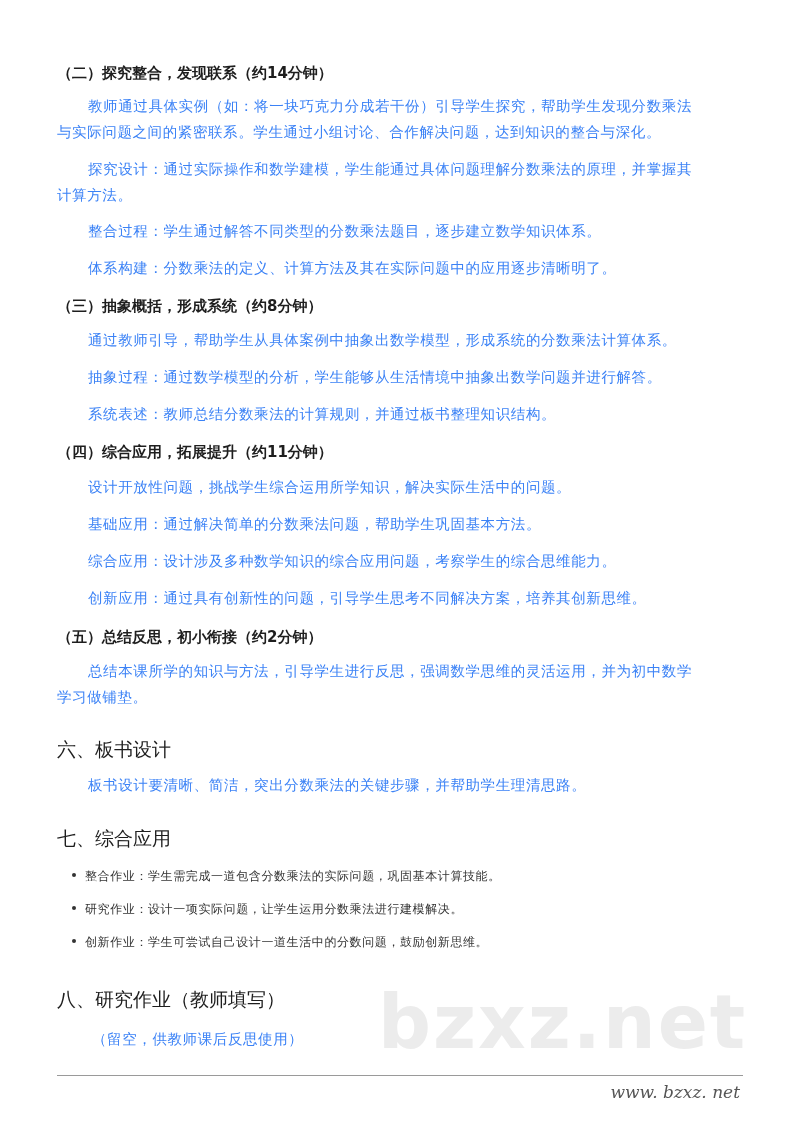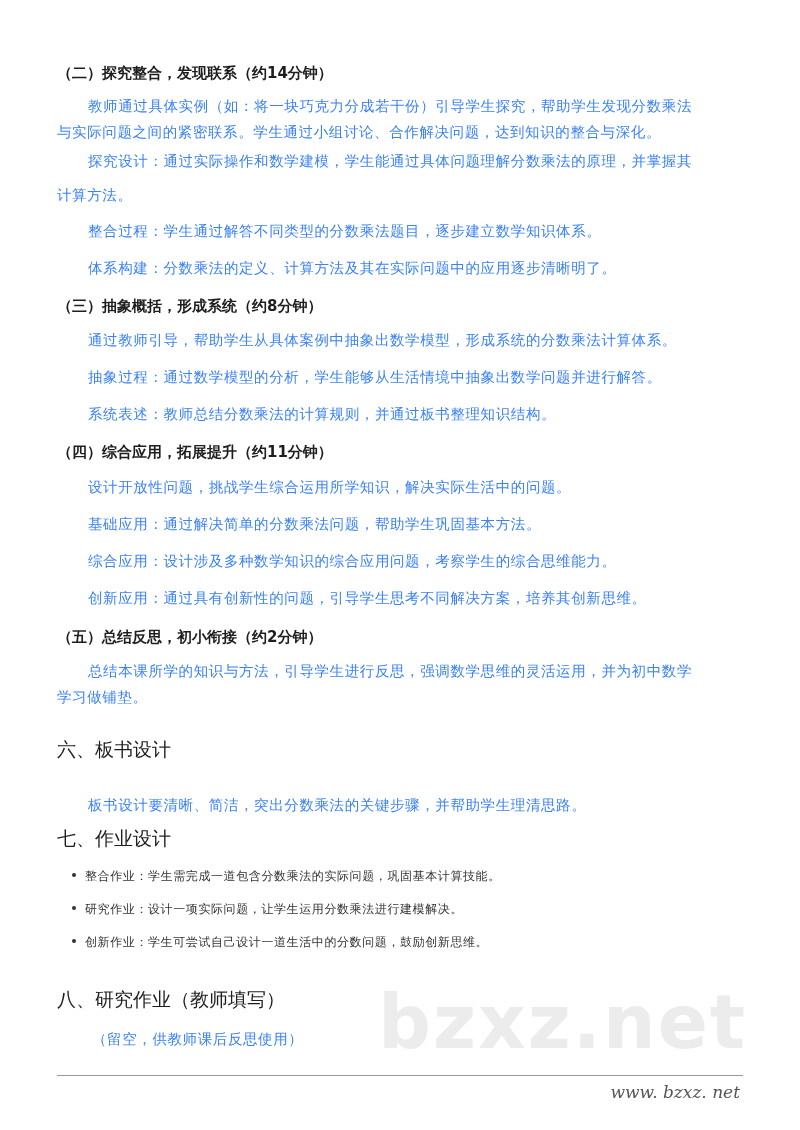--- a/index.html
+++ b/index.html
@@ -91,44 +91,44 @@
   }
 </style>
 </head>
 <body>
 
 <div class="page">
 
   <div class="abs sub-heading" style="top:64px;">（二）探究整合，发现联系（约14分钟）</div>
   <div class="abs para indent" style="top:97px;">教师通过具体实例（如：将一块巧克力分成若干份）引导学生探究，帮助学生发现分数乘法</div>
   <div class="abs para flush" style="top:123px;">与实际问题之间的紧密联系。学生通过小组讨论、合作解决问题，达到知识的整合与深化。</div>
-  <div class="abs para indent" style="top:152px;">探究设计：通过实际操作和数学建模，学生能通过具体问题理解分数乘法的原理，并掌握其</div>
+  <div class="abs para indent" style="top:160px;">探究设计：通过实际操作和数学建模，学生能通过具体问题理解分数乘法的原理，并掌握其</div>
   <div class="abs para flush" style="top:186px;">计算方法。</div>
   <div class="abs para indent" style="top:222px;">整合过程：学生通过解答不同类型的分数乘法题目，逐步建立数学知识体系。</div>
   <div class="abs para indent" style="top:259px;">体系构建：分数乘法的定义、计算方法及其在实际问题中的应用逐步清晰明了。</div>
 
   <div class="abs sub-heading" style="top:297px;">（三）抽象概括，形成系统（约8分钟）</div>
   <div class="abs para indent" style="top:331px;">通过教师引导，帮助学生从具体案例中抽象出数学模型，形成系统的分数乘法计算体系。</div>
   <div class="abs para indent" style="top:368px;">抽象过程：通过数学模型的分析，学生能够从生活情境中抽象出数学问题并进行解答。</div>
   <div class="abs para indent" style="top:405px;">系统表述：教师总结分数乘法的计算规则，并通过板书整理知识结构。</div>
 
   <div class="abs sub-heading" style="top:443px;">（四）综合应用，拓展提升（约11分钟）</div>
   <div class="abs para indent" style="top:478px;">设计开放性问题，挑战学生综合运用所学知识，解决实际生活中的问题。</div>
   <div class="abs para indent" style="top:515px;">基础应用：通过解决简单的分数乘法问题，帮助学生巩固基本方法。</div>
   <div class="abs para indent" style="top:552px;">综合应用：设计涉及多种数学知识的综合应用问题，考察学生的综合思维能力。</div>
   <div class="abs para indent" style="top:589px;">创新应用：通过具有创新性的问题，引导学生思考不同解决方案，培养其创新思维。</div>
 
   <div class="abs sub-heading" style="top:628px;">（五）总结反思，初小衔接（约2分钟）</div>
   <div class="abs para indent" style="top:662px;">总结本课所学的知识与方法，引导学生进行反思，强调数学思维的灵活运用，并为初中数学</div>
   <div class="abs para flush" style="top:688px;">学习做铺垫。</div>
 
   <div class="abs h2" style="top:737px;">六、板书设计</div>
-  <div class="abs para indent" style="top:776px;margin-top:20px;">板书设计要清晰、简洁，突出分数乘法的关键步骤，并帮助学生理清思路。</div>
+  <div class="abs para indent" style="top:776px;">板书设计要清晰、简洁，突出分数乘法的关键步骤，并帮助学生理清思路。</div>
 
-  <div class="abs h2" style="top:826px;">七、作业设计</div>
+  <div class="abs h2" style="top:826px;">七、综合应用</div>
   <div class="bullet-row" style="top:868px;">
     <span class="bullet-dot"></span><span>整合作业：学生需完成一道包含分数乘法的实际问题，巩固基本计算技能。</span>
   </div>
   <div class="bullet-row" style="top:901px;">
     <span class="bullet-dot"></span><span>研究作业：设计一项实际问题，让学生运用分数乘法进行建模解决。</span>
   </div>
   <div class="bullet-row" style="top:934px;">
     <span class="bullet-dot"></span><span>创新作业：学生可尝试自己设计一道生活中的分数问题，鼓励创新思维。</span>
   </div>
 

